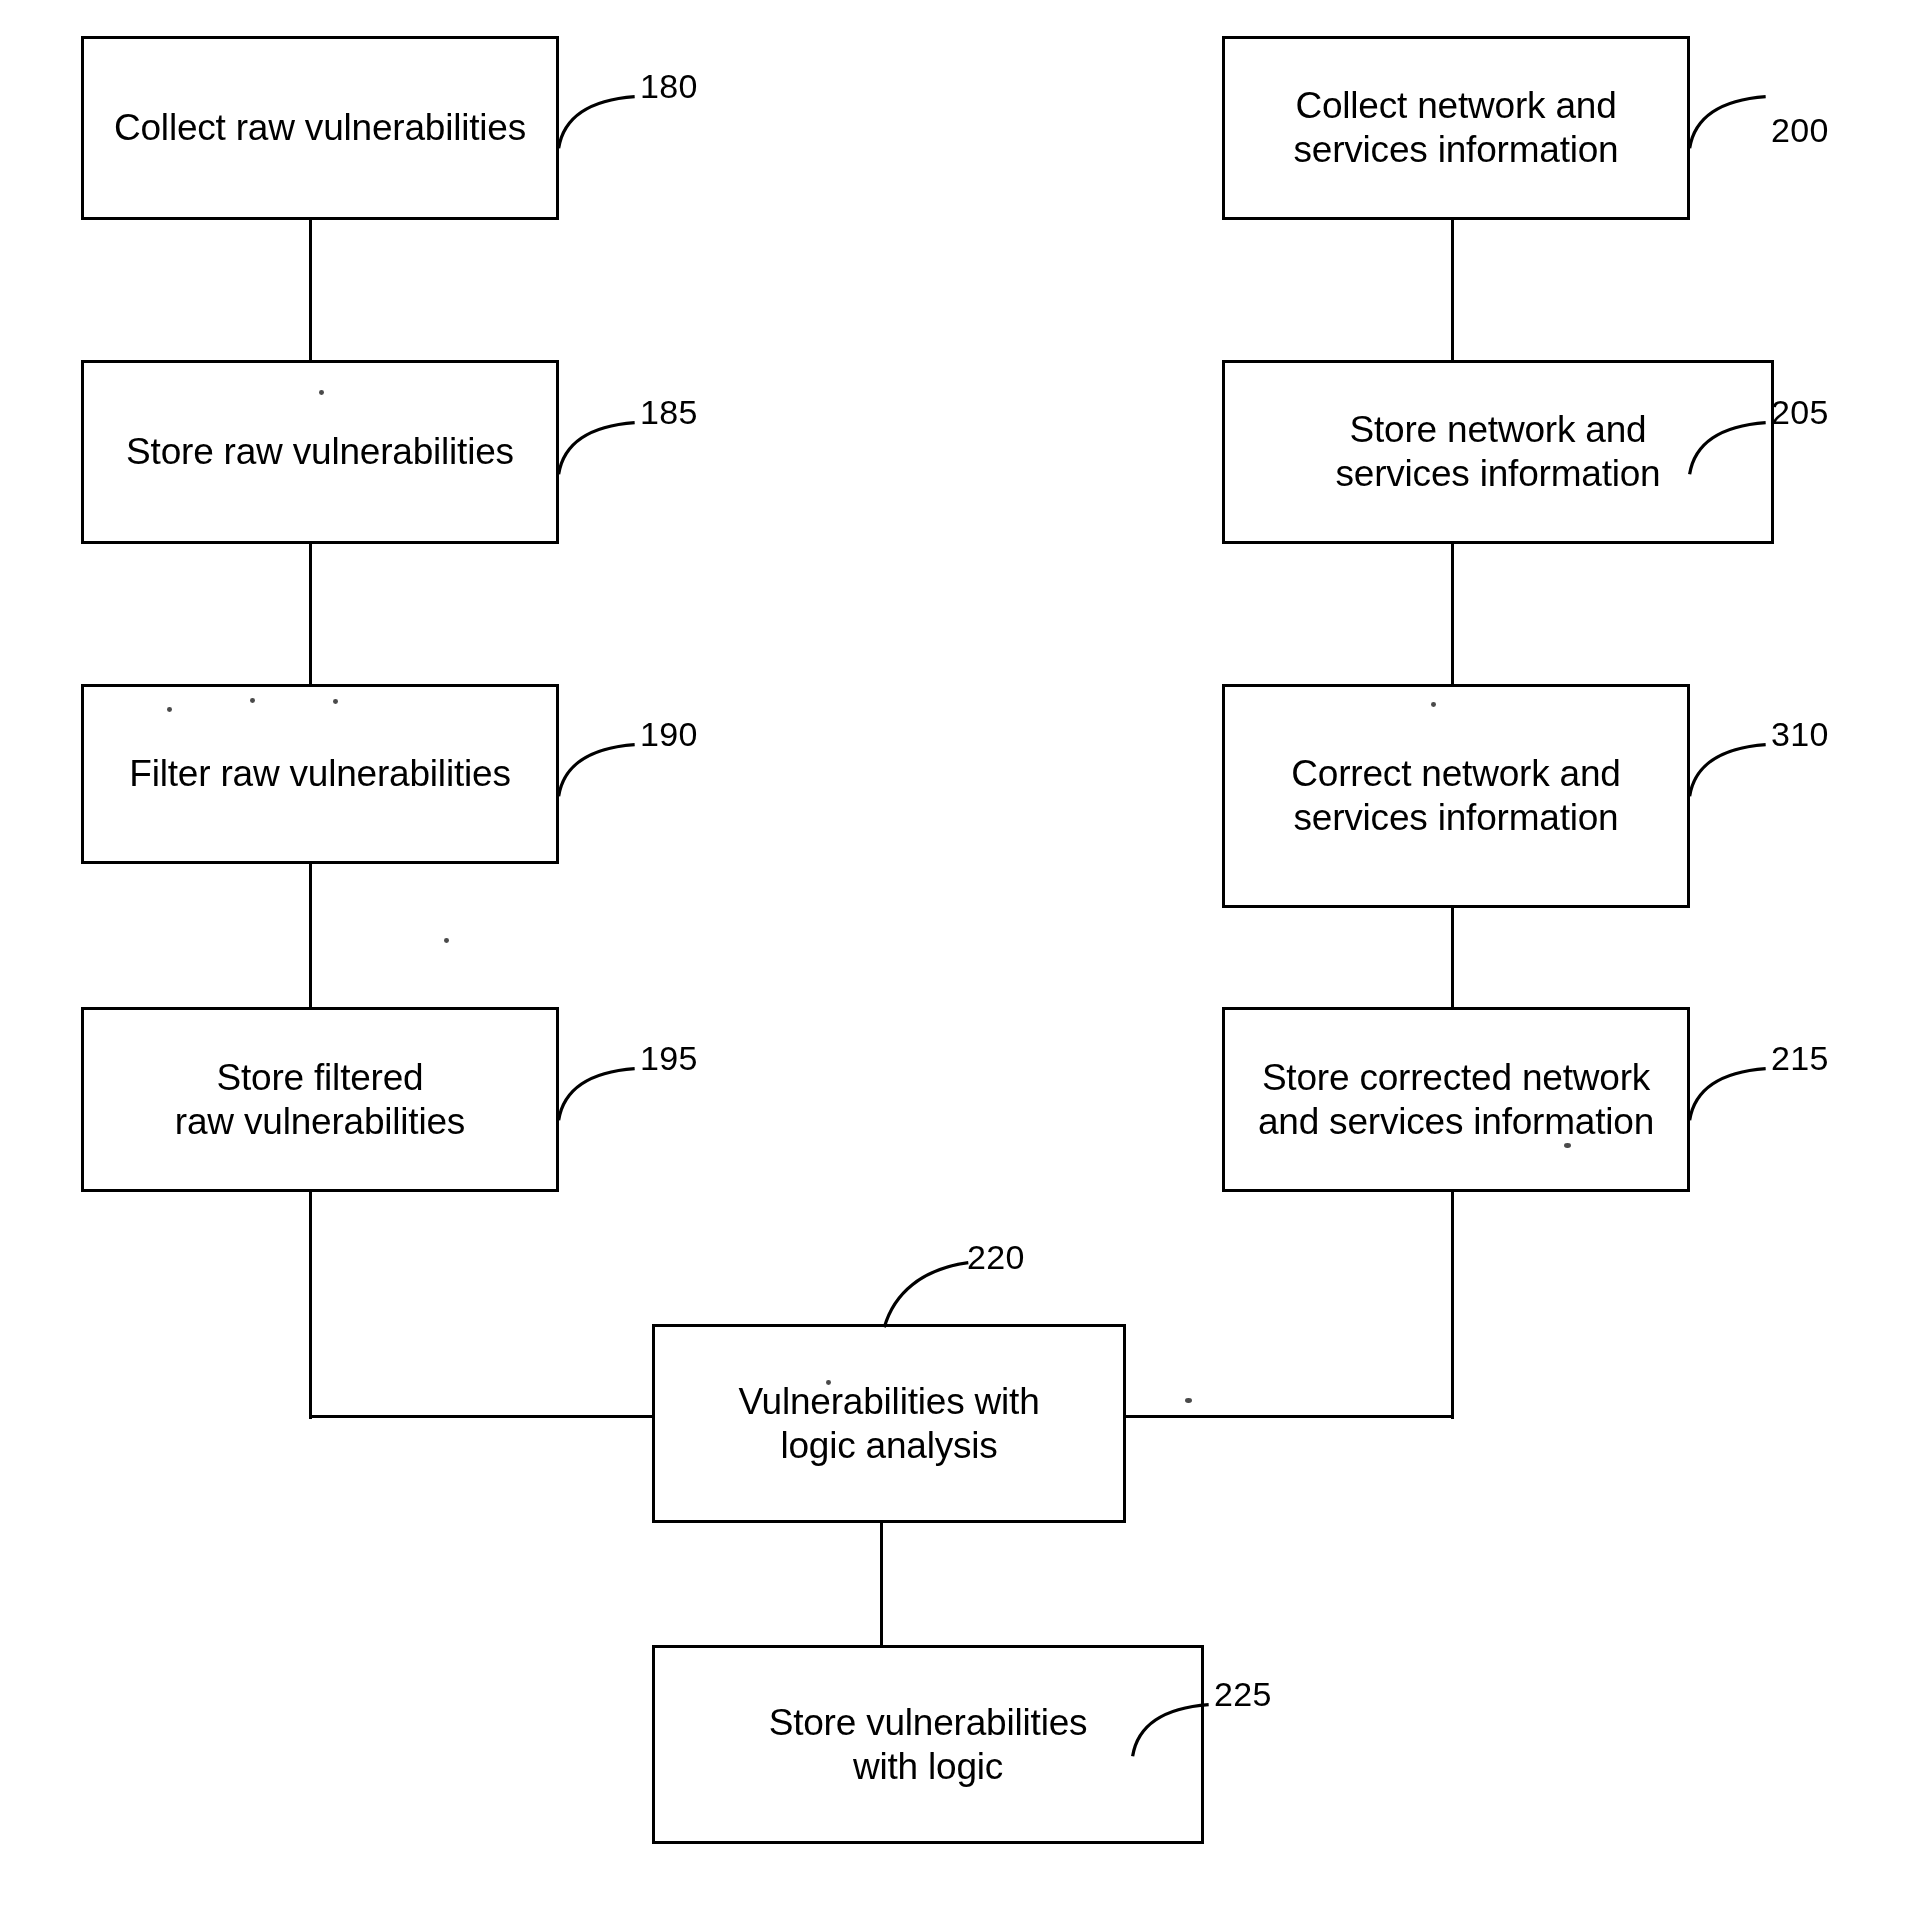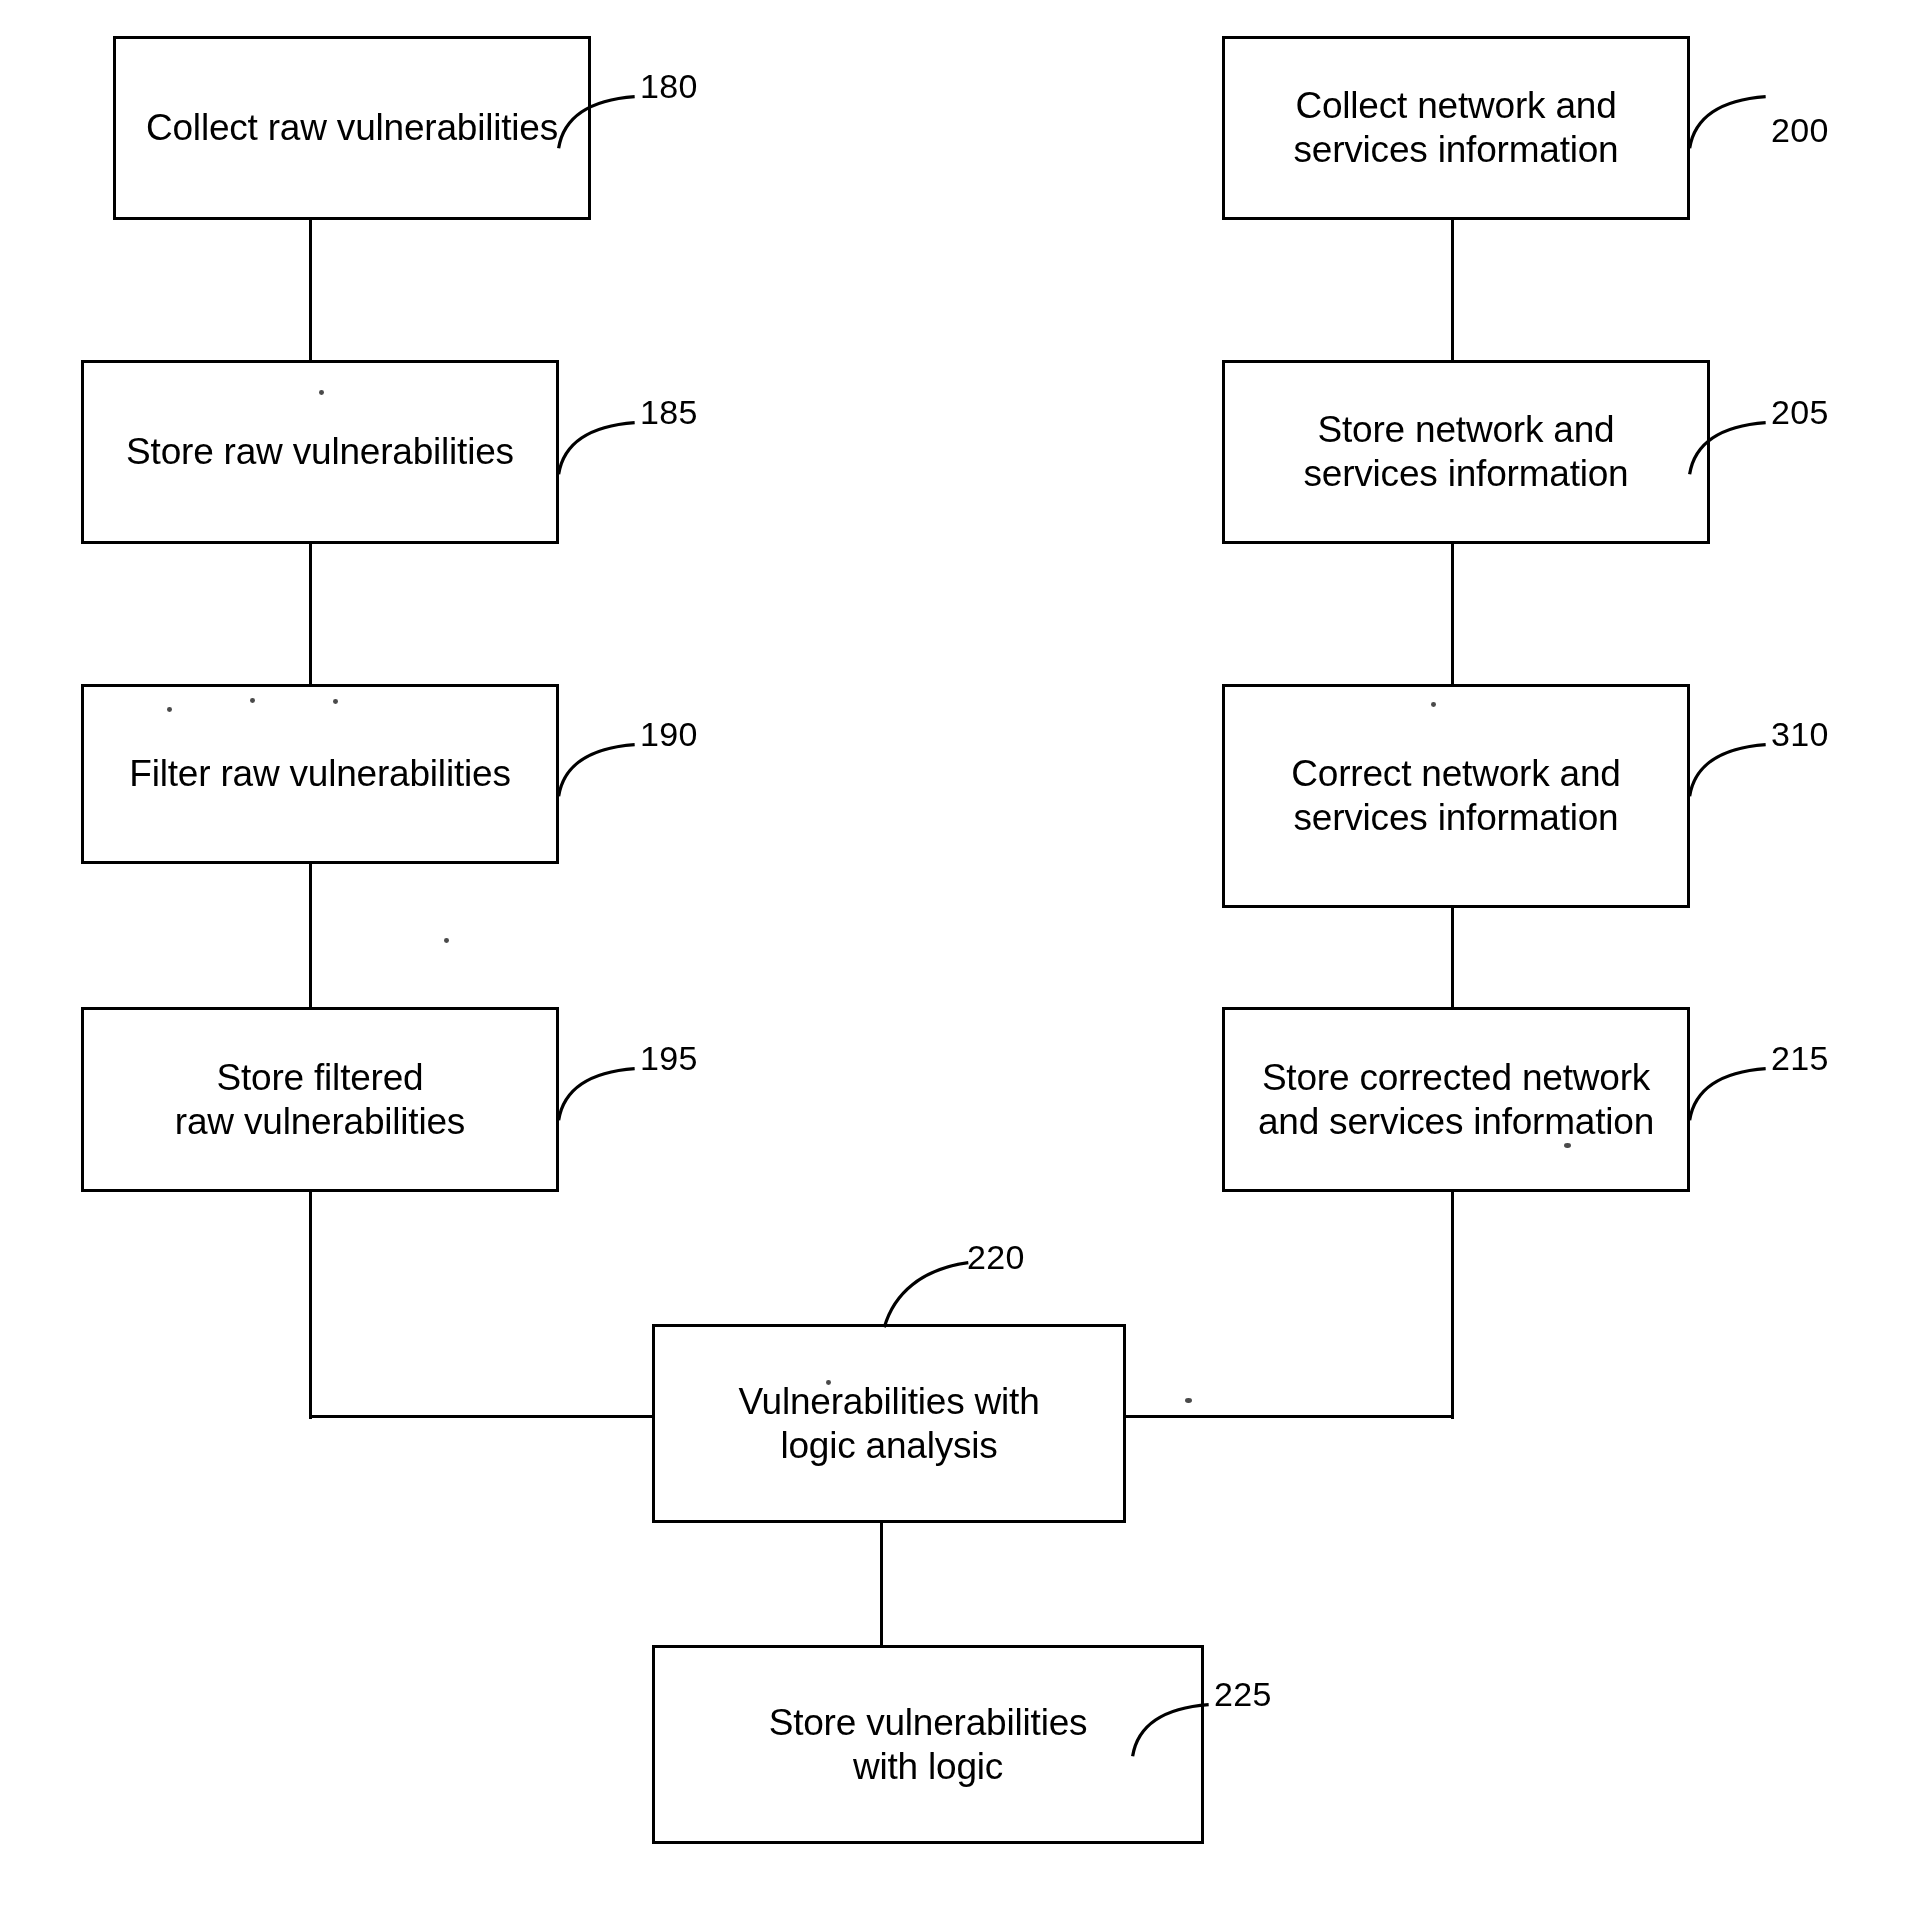--- a/index.html
+++ b/index.html
@@ -74,21 +74,21 @@
   <div class="connector" style="left:1451px; top:863px; width:3.2px; height:145px;"></div>
 
   <div class="connector" style="left:309px; top:1191px; width:3.2px; height:228px;"></div>
   <div class="connector" style="left:309px; top:1415px; width:346px; height:3.2px;"></div>
 
   <div class="connector" style="left:1451px; top:1191px; width:3.2px; height:228px;"></div>
   <div class="connector" style="left:1124px; top:1415px; width:330px; height:3.2px;"></div>
 
   <div class="connector" style="left:880px; top:1521px; width:3.2px; height:125px;"></div>
 
-  <div class="node" style="left:81px; top:36px; width:478px; height:184px;margin-left:32px;">
+  <div class="node" style="left:81px; top:36px; width:478px; height:184px;">
     <div class="label">Collect raw vulnerabilities</div>
   </div>
 
   <div class="node" style="left:81px; top:360px; width:478px; height:184px;">
     <div class="label">Store raw vulnerabilities</div>
   </div>
 
   <div class="node" style="left:81px; top:684px; width:478px; height:180px;">
     <div class="label">Filter raw vulnerabilities</div>
   </div>
@@ -96,21 +96,21 @@
   <div class="node" style="left:81px; top:1007px; width:478px; height:185px;">
     <div class="label">Store filtered
 raw vulnerabilities</div>
   </div>
 
   <div class="node" style="left:1222px; top:36px; width:468px; height:184px;">
     <div class="label">Collect network and
 services information</div>
   </div>
 
-  <div class="node" style="left:1222px; top:360px; width:488px; height:184px;">
+  <div class="node" style="left:1222px; top:360px; width:552px; height:184px;">
     <div class="label">Store network and
 services information</div>
   </div>
 
   <div class="node" style="left:1222px; top:684px; width:468px; height:224px;">
     <div class="label">Correct network and
 services information</div>
   </div>
 
   <div class="node" style="left:1222px; top:1007px; width:468px; height:185px;">

